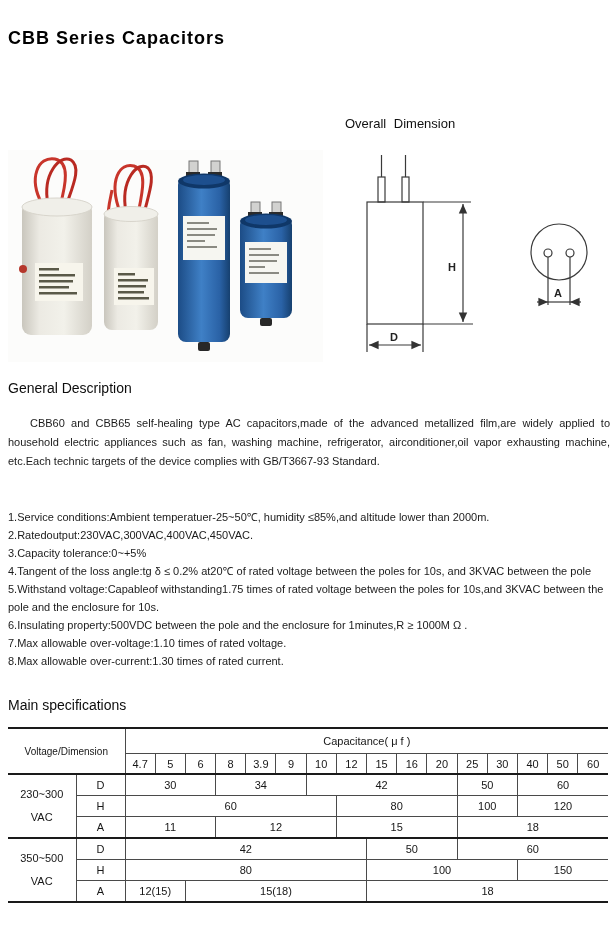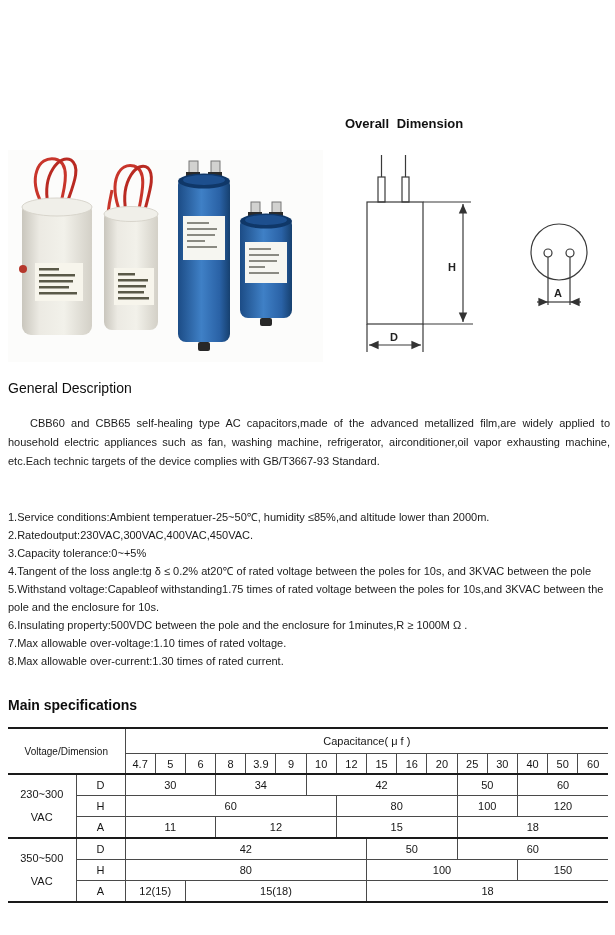--- a/index.html
+++ b/index.html
@@ -6,32 +6,32 @@
   .page {
     position:relative; width:615px; height:935px; background:#ffffff;
     font-family:"Liberation Sans", sans-serif; color:#1b1b1b; overflow:hidden;
   }
   .page-title {
     position:absolute; left:8px; top:28px; margin:0;
     font-size:18px; font-weight:700; letter-spacing:1px; color:#000;
   }
   .od-label {
     position:absolute; left:345px; top:116px;
-    font-size:13px; color:#111; word-spacing:4px;font-weight:bold;
+    font-size:13px; color:#111; word-spacing:4px;
   }
   .photo-wrap { position:absolute; left:8px; top:150px; width:315px; height:212px; }
   .drawing-wrap { position:absolute; left:330px; top:145px; width:280px; height:215px; }
 
   .section-heading {
     position:absolute; left:8px; margin:0;
     font-size:14px; font-weight:400; color:#0d0d0d;
   }
   #gd-heading { top:380px; }
   #mtc-heading { top:486px; }
-  #ms-heading { top:697px;font-weight:bold; }
+  #ms-heading { top:697px; }
 
   .gd-body {
     position:absolute; left:8px; top:403px; width:602px;
     font-size:11px; line-height:19px; text-align:justify; text-indent:22px; color:#1b1b1b;
   }
   .tech-list {
     position:absolute; left:8px; top:508px; width:606px;
     font-size:11px; line-height:18px; color:#1b1b1b;
   }
   .tech-item { margin:0; }
@@ -53,20 +53,21 @@
   .spec-table .last-row td { border-bottom:2px solid #1a1a1a; }
   .spec-table .no-left { border-left:none; }
   .spec-table .no-right { border-right:none; }
   .spec-table .vcell { white-space:pre-line; line-height:23px; }
 </style>
 </head>
 <body>
 
 <div class="page">
 
+  <h1 class="page-title">CBB Series Capacitors</h1>
 
   <div class="photo-wrap">
     <svg width="315" height="212" viewBox="0 0 315 212">
       <defs>
         <linearGradient id="wg" x1="0" y1="0" x2="1" y2="0">
           <stop offset="0" stop-color="#c9c6bd"></stop>
             <stop offset="0.25" stop-color="#eceae3"></stop>
           <stop offset="0.6" stop-color="#f2f1ea"></stop>
             <stop offset="1" stop-color="#d3d0c7"></stop>
         </linearGradient>

